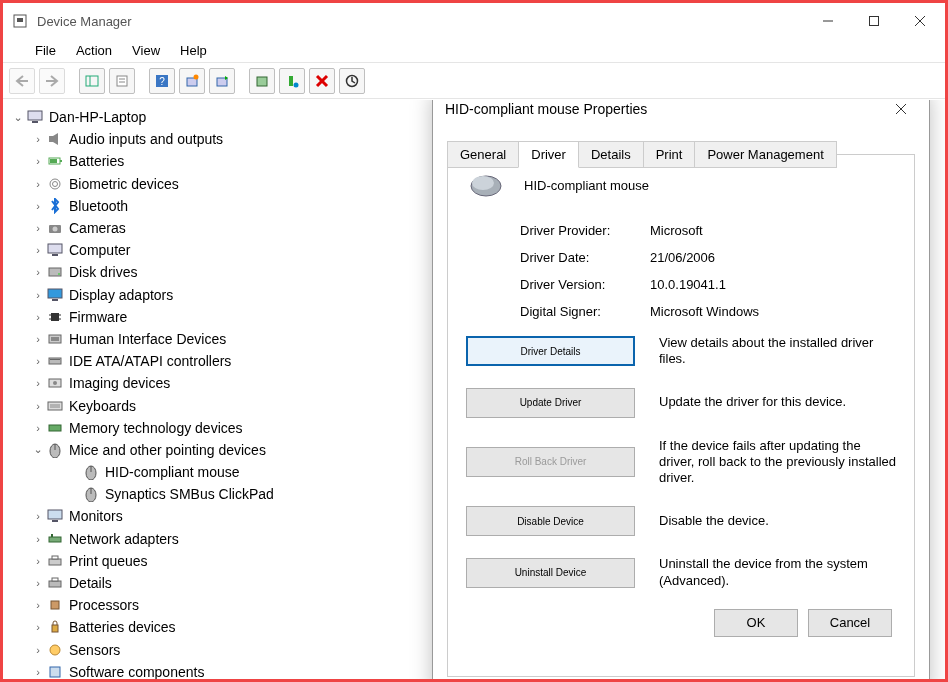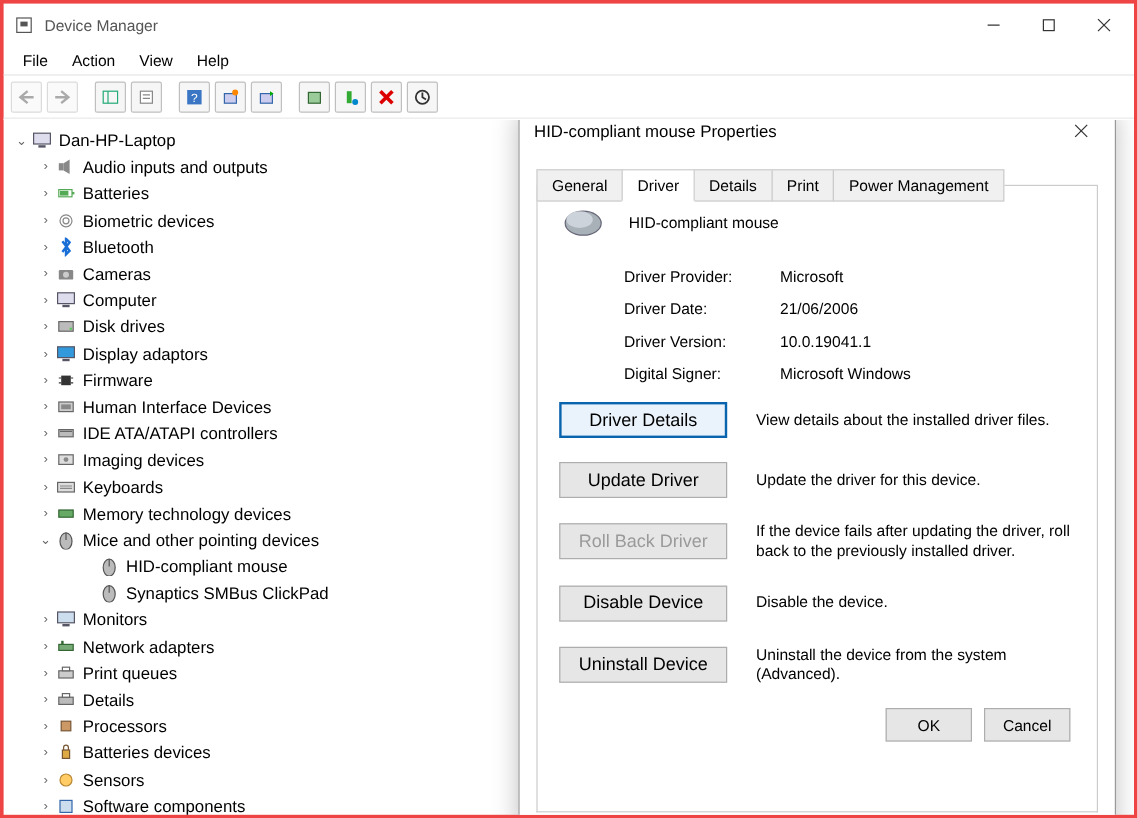--- a/index.html
+++ b/index.html
@@ -4,21 +4,21 @@
 <style>
   * { box-sizing: border-box; font-family: "Segoe UI", Tahoma, sans-serif; }
   body { margin:0; background:#fff; width:948px; height:682px; overflow:hidden; color:#000; }
   .window { width:948px; height:682px; border:3px solid #ef4444; display:flex; flex-direction:column; background:#fff;justify-content:space-between;}
   .titlebar { height:36px; display:flex; align-items:center; padding:0 2px 0 8px; font-size:13px; color:#555; }
   .titlebar .appicon { width:18px; height:18px; margin-right:8px; display:flex; align-items:center; justify-content:center;}
   .titlebar .title { flex:1; }
   .winbtns { display:flex; }
   .winbtn { width:46px; height:32px; display:flex; align-items:center; justify-content:center; }
   .winbtn svg { stroke:#333; }
-  .menubar { height:24px; display:flex; align-items:center; padding:0 6px; font-size:13px; border-bottom:1px solid #e5e5e5;}
+  .menubar { height:24px; display:flex; align-items:center; padding:0 22px; font-size:13px; border-bottom:1px solid #e5e5e5;}
   .menubar .mitem { padding:2px 10px; }
   .toolbar { height:36px; display:flex; align-items:center; padding:2px 6px; gap:4px; border-bottom:1px solid #e5e5e5;}
   .tbtn { width:26px; height:26px; border:1px solid #bfbfbf; background:#f6f6f6; display:flex; align-items:center; justify-content:center; border-radius:2px;}
   .tbtn.disabled { opacity:.55; }
   .tsep { width:6px; }
   .content { flex:1; display:flex; position:relative; overflow:hidden; border-top:1px solid #fff;}
   .tree { width:430px; padding:6px 4px; font-size:14px; overflow:hidden; }
   .node { display:flex; align-items:center; height:22.2px; white-space:nowrap; }
   .exp { width:14px; text-align:center; color:#666; font-size:11px; user-select:none;}
   .nicon { width:20px; height:18px; display:flex; align-items:center; justify-content:center; margin-right:4px;}
@@ -33,26 +33,26 @@
   .dlg-body { flex:1; padding:0 14px 12px 14px; display:flex; flex-direction:column;}
   .tabs { display:flex; border-bottom:1px solid #ccc; height:28px; font-size:13px;}
   .tab { padding:5px 12px 0 12px; border:1px solid transparent; position:relative; top:14px; background:#f0f0f0; border:1px solid #ccc; border-bottom:1px solid #ccc; margin-right:-1px;}
   .tab.active { background:#fff; border-bottom:1px solid #fff; z-index:2;}
   .tabpage { flex:1; border:1px solid #ccc; border-top:none; padding:16px 18px 12px 18px; font-size:13px; display:flex; flex-direction:column;}
   .dev-head { display:flex; align-items:center; gap:18px; margin-bottom:18px;}
   .mouseimg { width:40px; height:28px; }
   .kv { display:flex; margin:6px 0 6px 54px;}
   .kv .k { width:130px; }
   .brow { display:flex; align-items:center; margin:10px 0; gap:24px;}
-  .dbtn { width:140px; height:30px; border:1px solid #adadad; background:#e6e6e6; font-size:15px; display:flex; align-items:center; justify-content:center;}
+  .dbtn { width:169px; height:30px; border:1px solid #adadad; background:#e6e6e6; font-size:10px; display:flex; align-items:center; justify-content:center;}
   .dbtn.focus { border:2px solid #0a64ad; background:#eaf3fb;}
   .dbtn.disabled { color:#9a9a9a; }
   .bdesc { flex:1; font-size:13px; line-height:1.25;}
   .dlg-foot { display:flex; justify-content:flex-end; gap:10px; padding:10px 4px 0 0;}
-  .fbtn { width:72px; height:28px; border:1px solid #adadad; background:#e6e6e6; font-size:13px; display:flex; align-items:center; justify-content:center;}
+  .fbtn { width:84px; height:28px; border:1px solid #adadad; background:#e6e6e6; font-size:13px; display:flex; align-items:center; justify-content:center;}
 </style>
 </head>
 <body>
 
 <div class="window">
 
   <div class="titlebar">
     <span class="appicon">
       <svg width="16" height="16" viewBox="0 0 16 16">
           <rect x="2" y="2" width="12" height="12" fill="#fff" stroke="#555"></rect>

